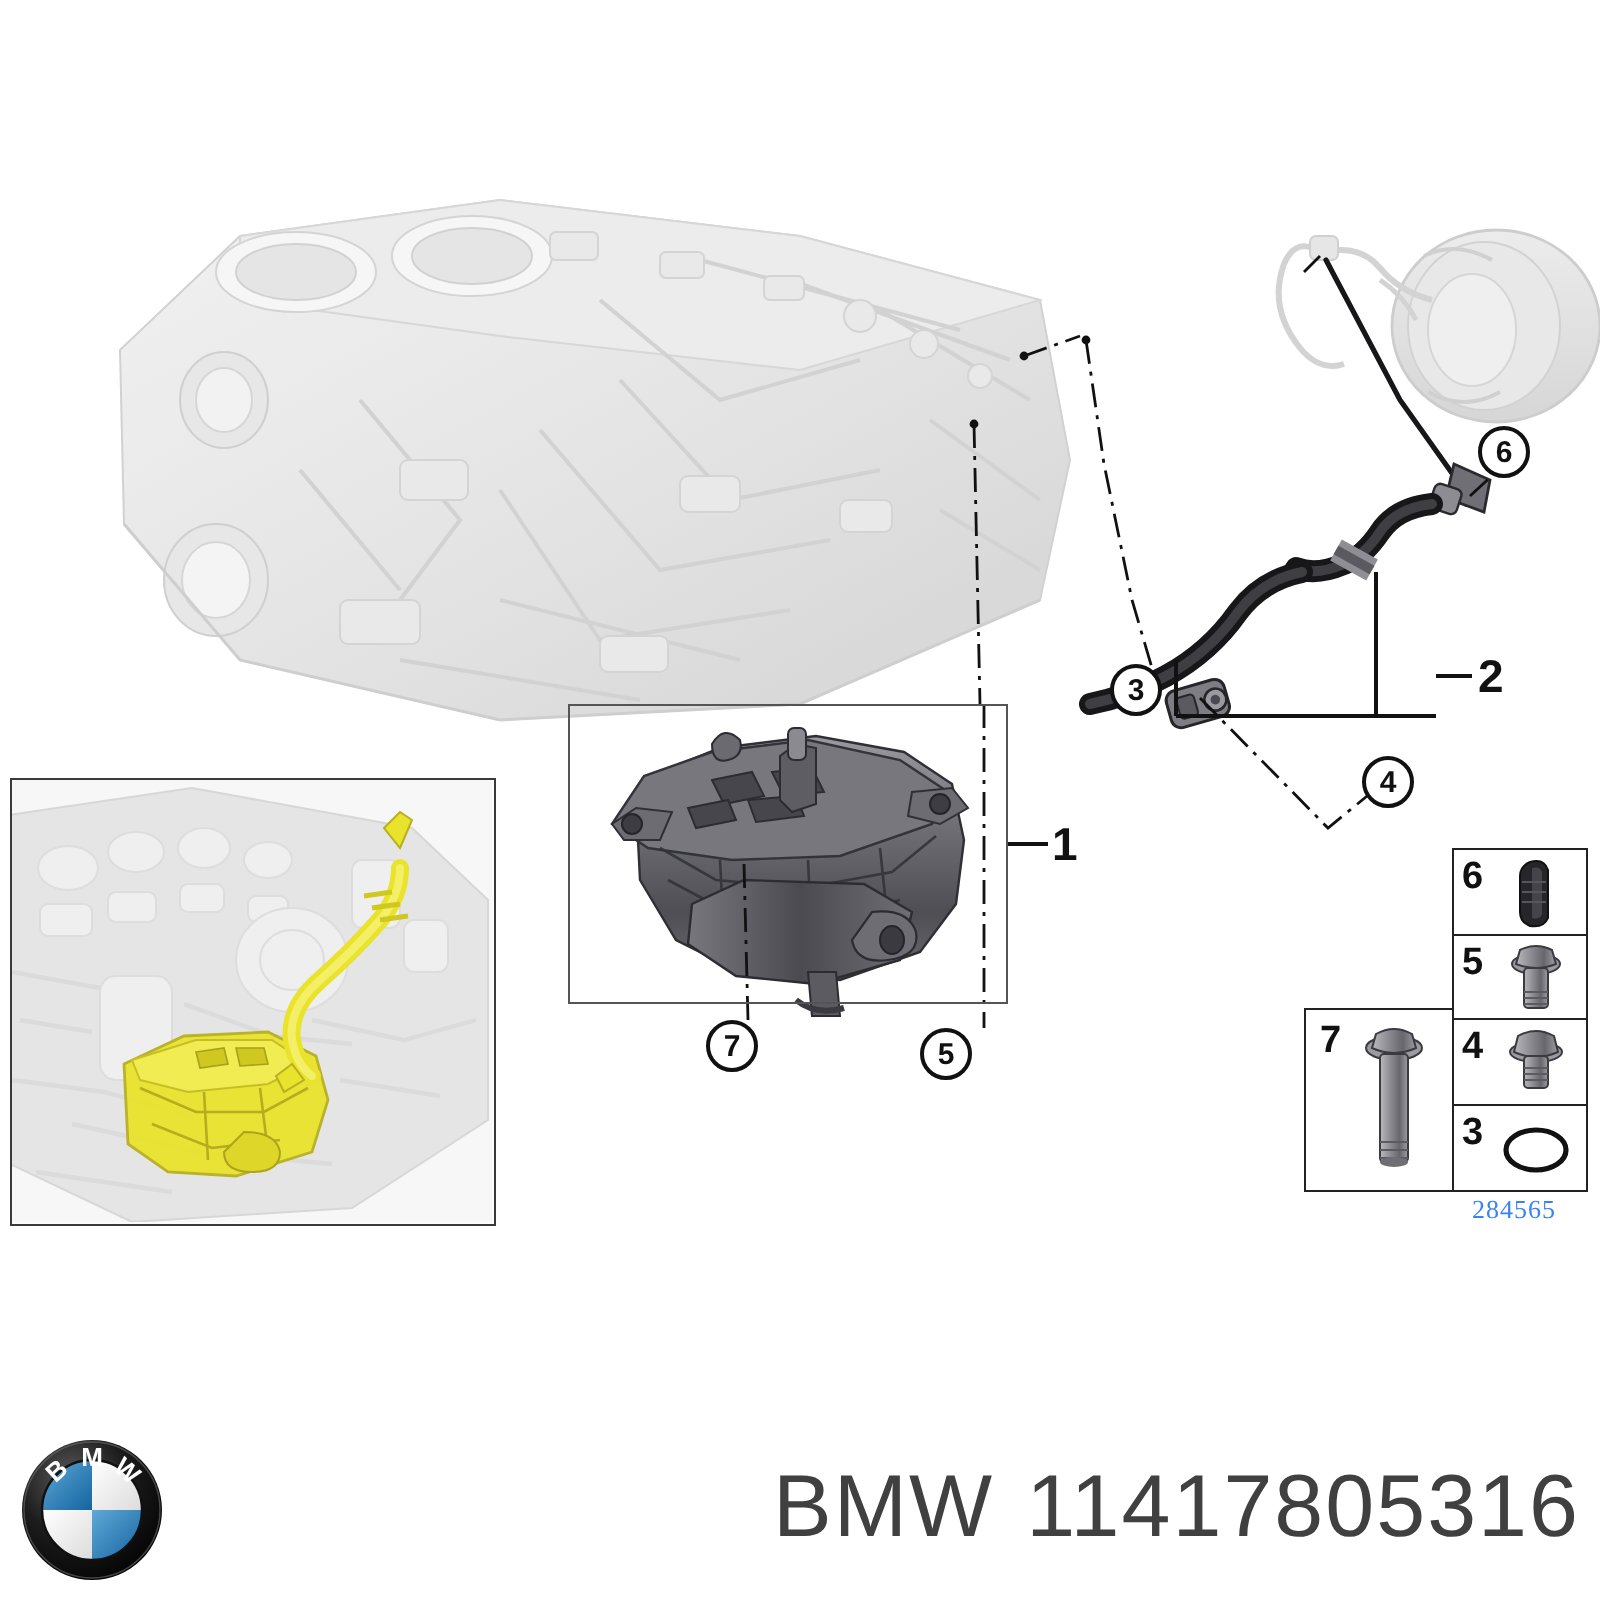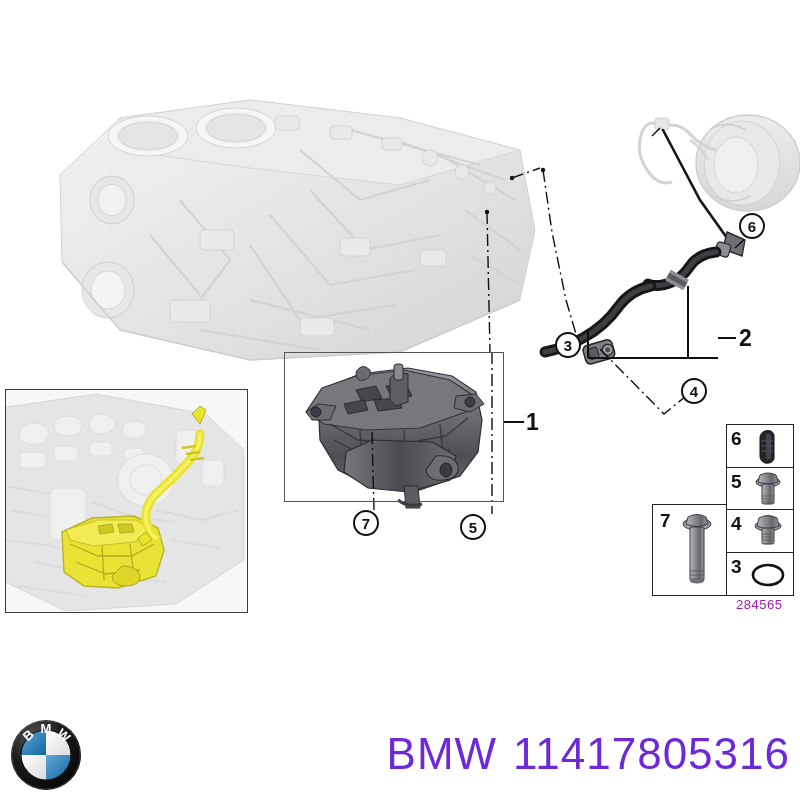--- a/index.html
+++ b/index.html
@@ -44,21 +44,21 @@
   }
   #footer-text {
     position: absolute;
     left: 0;
     top: 14px;
     width: 790px;
     text-align: right;
     font-family: "Liberation Sans", sans-serif;
     font-size: 44px;
     letter-spacing: 1px;
-    color: #6d28d9;
+    color: #404040;
     white-space: nowrap;
   }
   #footer-text .brand { margin-right: 16px; }
 
   
   .callout {
     position: absolute;
     width: 26px;
     height: 26px;
     border-radius: 50%;
@@ -139,23 +139,23 @@
     position: absolute;
     left: 22px;
     top: 6px;
     width: 44px;
     height: 80px;
   }
   #legend-code {
     position: absolute;
     left: 736px;
     top: 597px;
-    font-family: Liberation Sans, sans-serif;
+    font-family: Liberation Serif, serif;
     font-size: 13px;
-    color: #a21caf;
+    color: #3b82f6;
     letter-spacing: 0.5px;
   }
 
   
   #inset {
     position: absolute;
     left: 5px;
     top: 389px;
     width: 243px;
     height: 224px;

